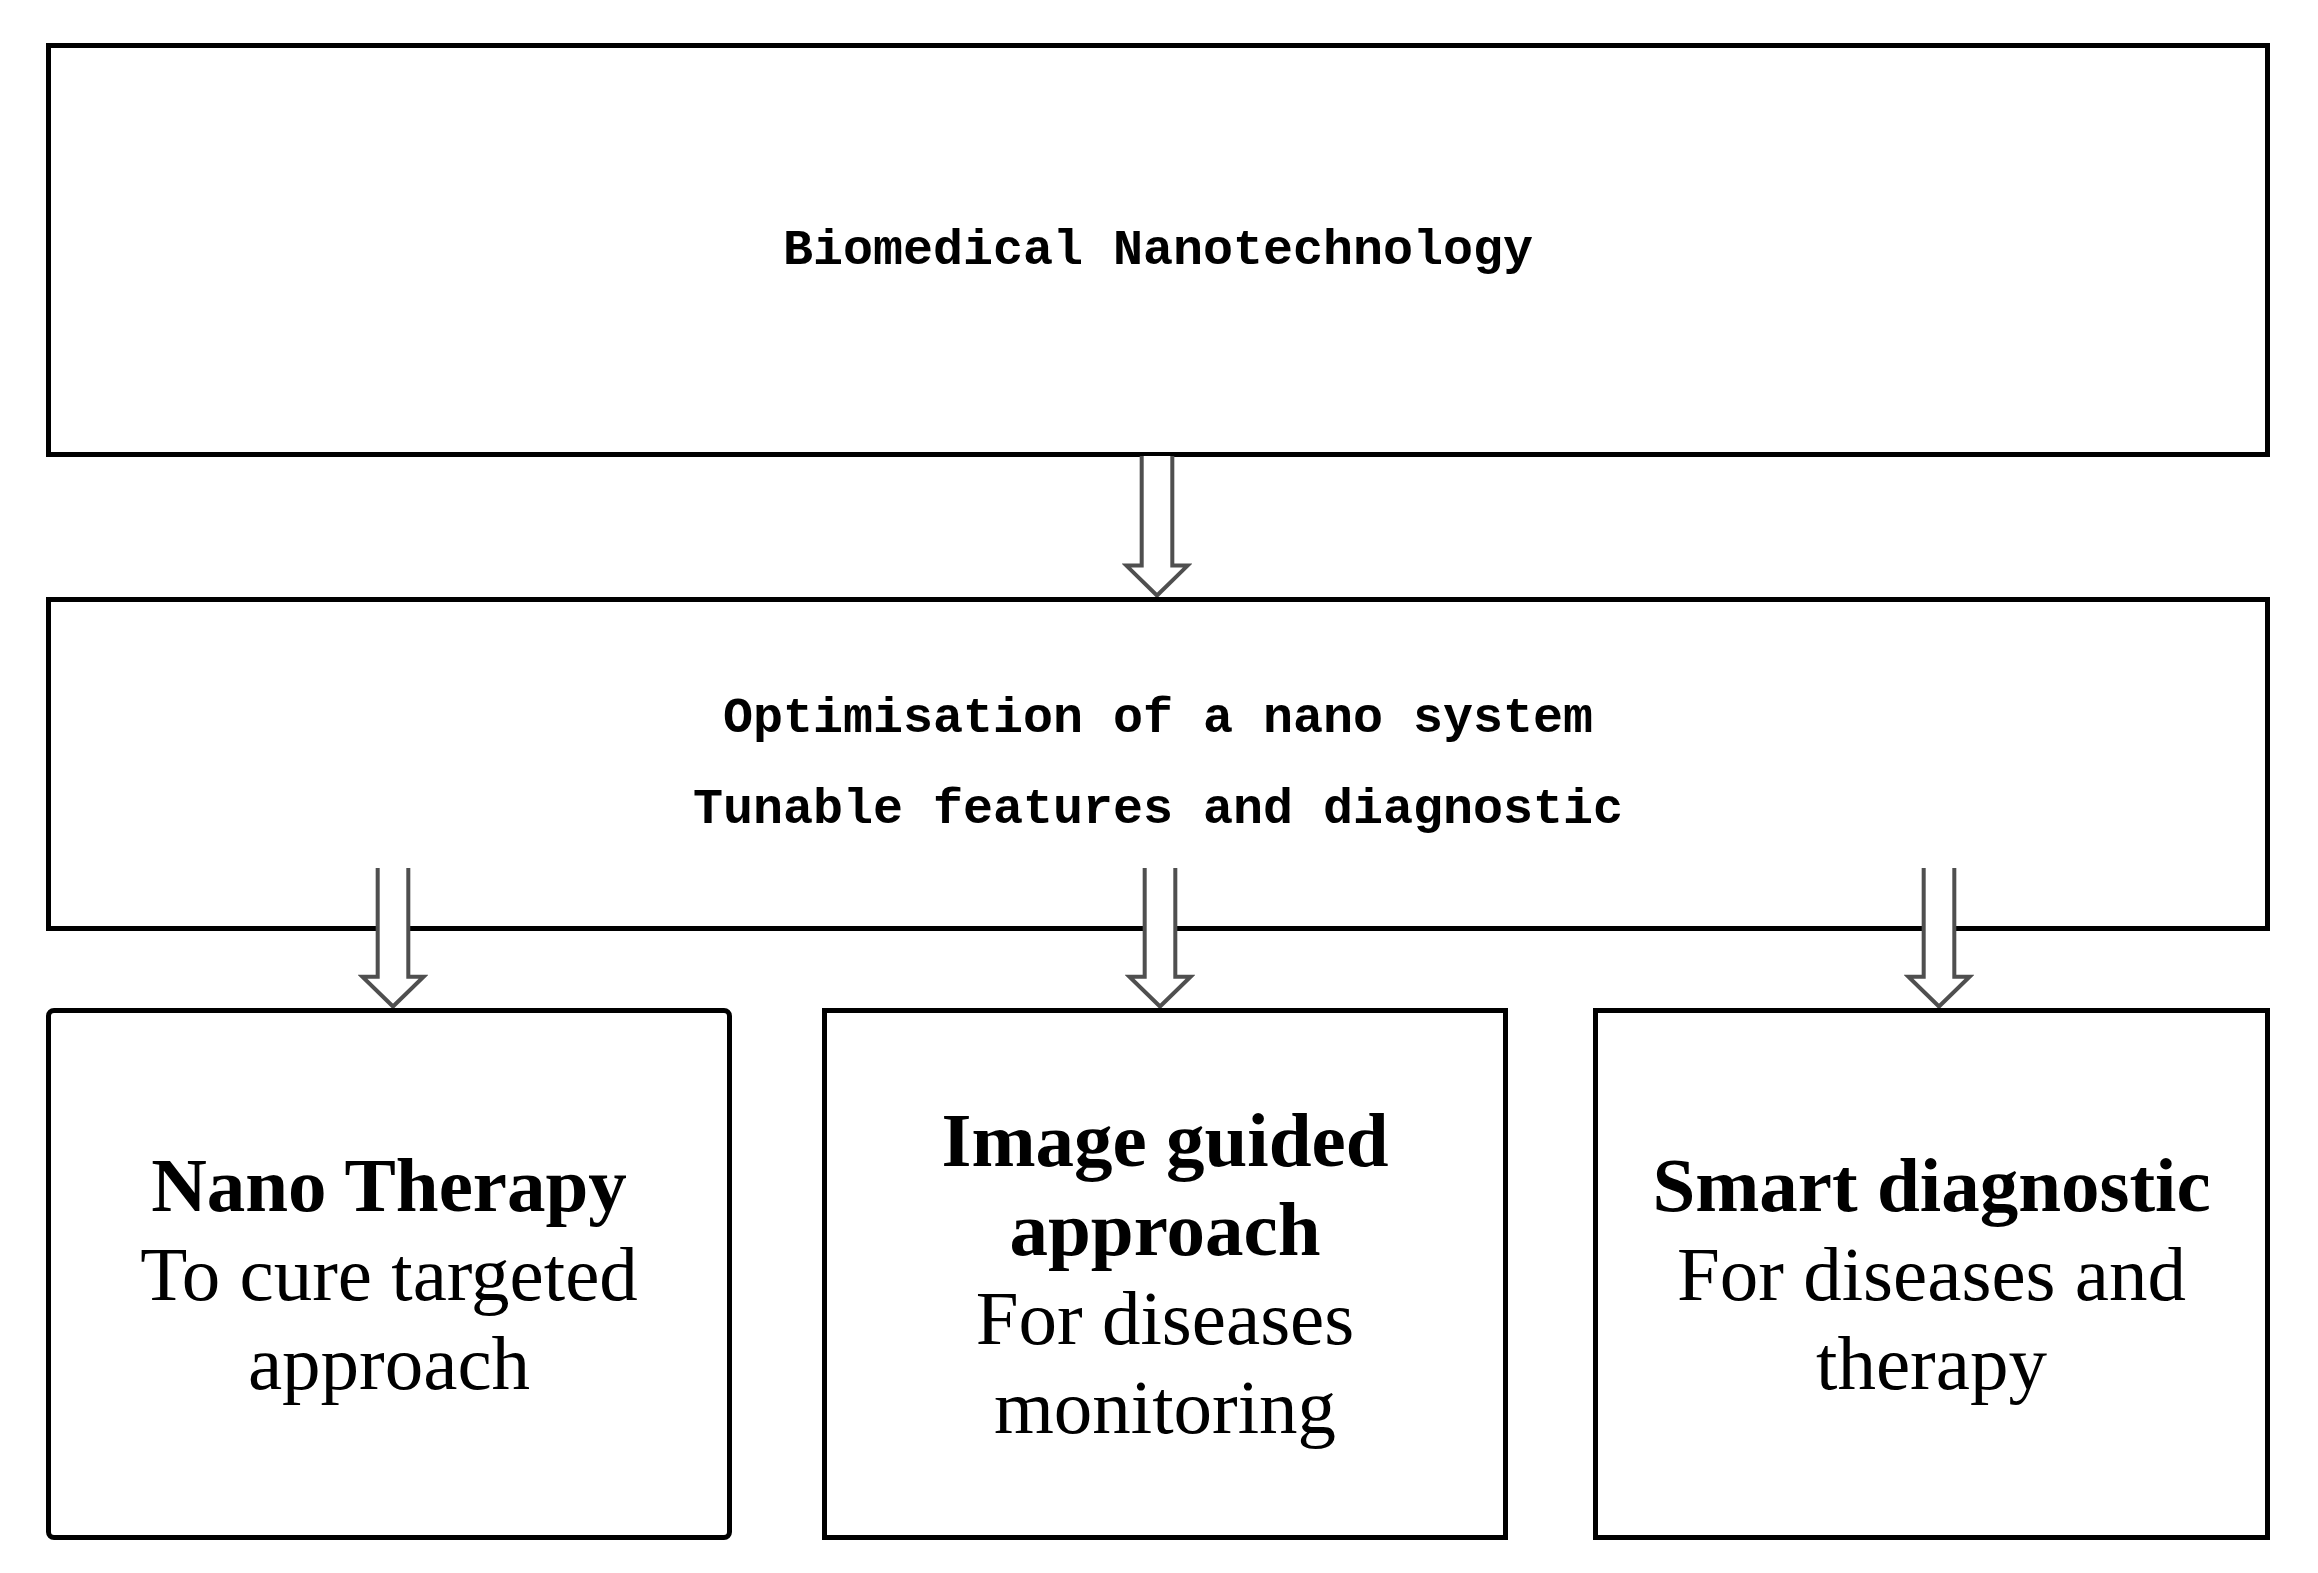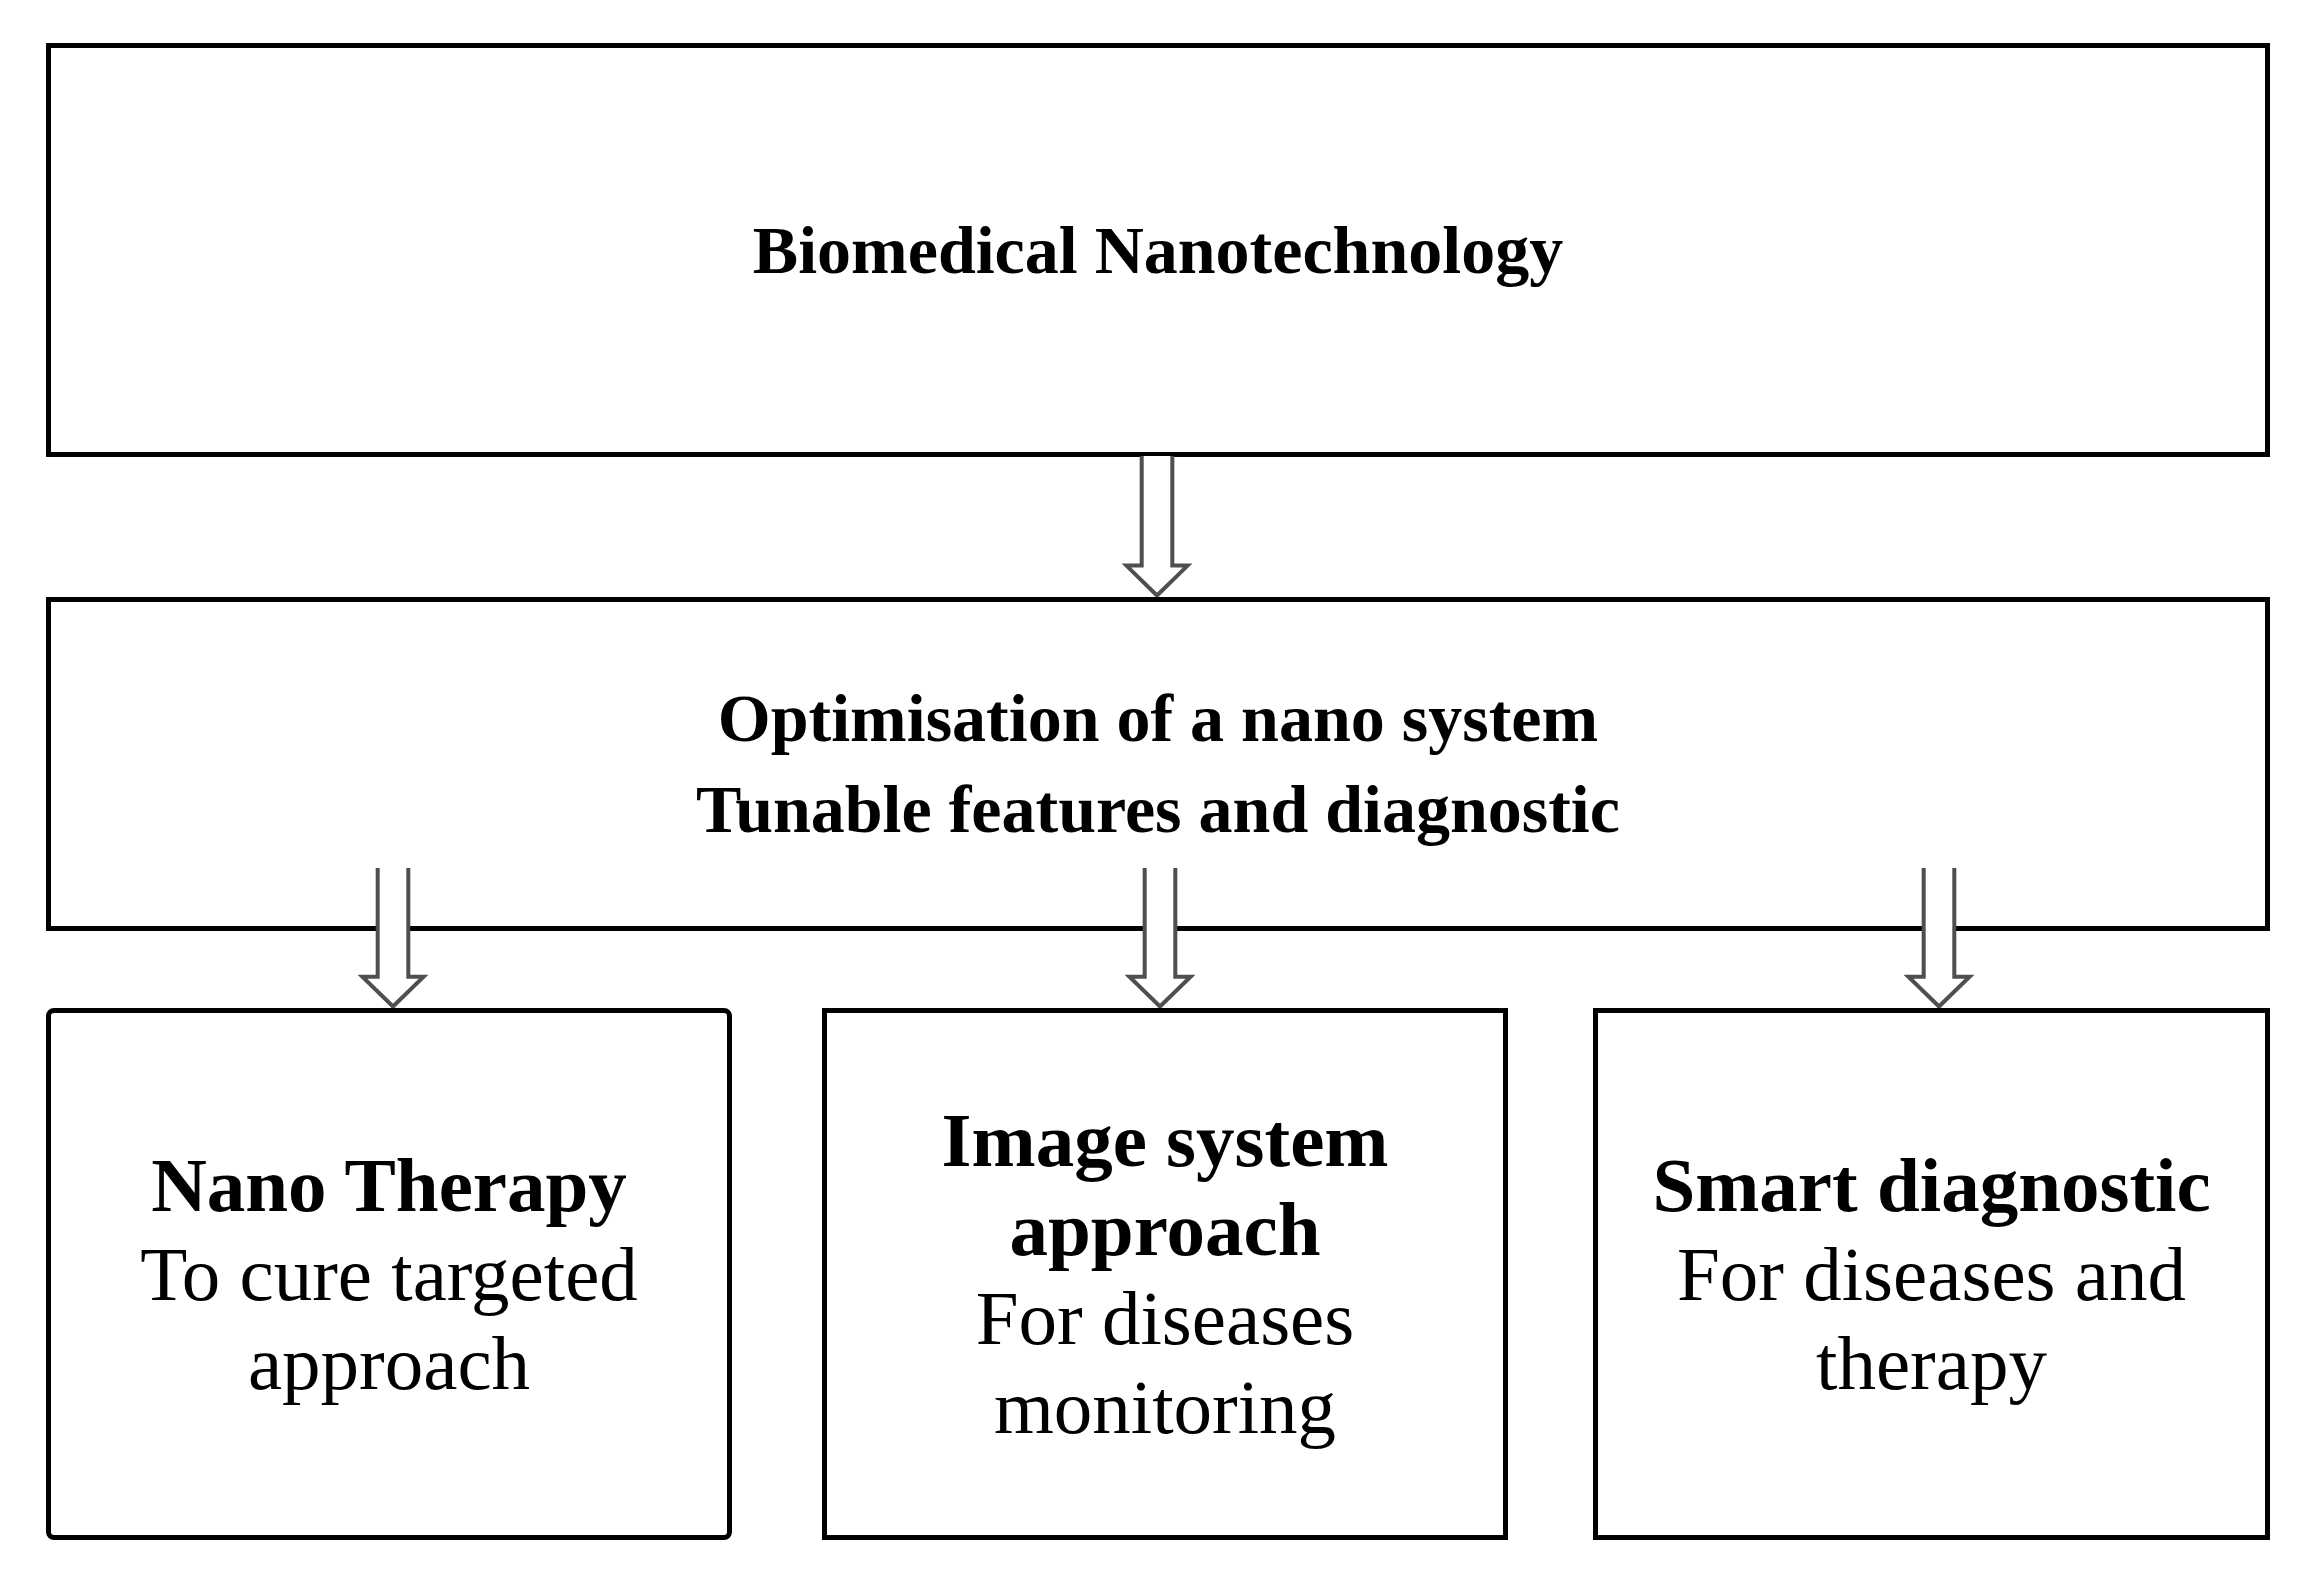--- a/index.html
+++ b/index.html
@@ -22,23 +22,24 @@
     background: #ffffff;
     display: flex;
     flex-direction: column;
     justify-content: center;
     align-items: center;
     text-align: center;
   }
   .big-box {
     left: 46px;
     width: 2224px;
-    font-size: 68px;
+    font-size: 50px;
     line-height: 91px;
     font-weight: bold;
+    font-family: Liberation Mono, monospace;
   }
   #top-box    { top: 43px;  height: 414px; }
   #middle-box { top: 597px; height: 334px; }
   .small-box {
     top: 1008px;
     height: 532px;
     font-size: 77px;
     line-height: 89px;
   }
   #bottom-box-1 { left: 46px;   width: 686px; border-radius: 8px; }
@@ -90,21 +91,21 @@
   </svg>
 </div>
 
 <div class="box small-box" id="bottom-box-1">
   <div class="title-line">Nano Therapy</div>
   <div class="body-line">To cure targeted</div>
   <div class="body-line">approach</div>
 </div>
 
 <div class="box small-box" id="bottom-box-2">
-  <div class="title-line">Image system</div>
+  <div class="title-line">Image guided</div>
   <div class="title-line">approach</div>
   <div class="body-line">For diseases</div>
   <div class="body-line">monitoring</div>
 </div>
 
 <div class="box small-box" id="bottom-box-3">
   <div class="title-line">Smart diagnostic</div>
   <div class="body-line">For diseases and</div>
   <div class="body-line">therapy</div>
 </div>

